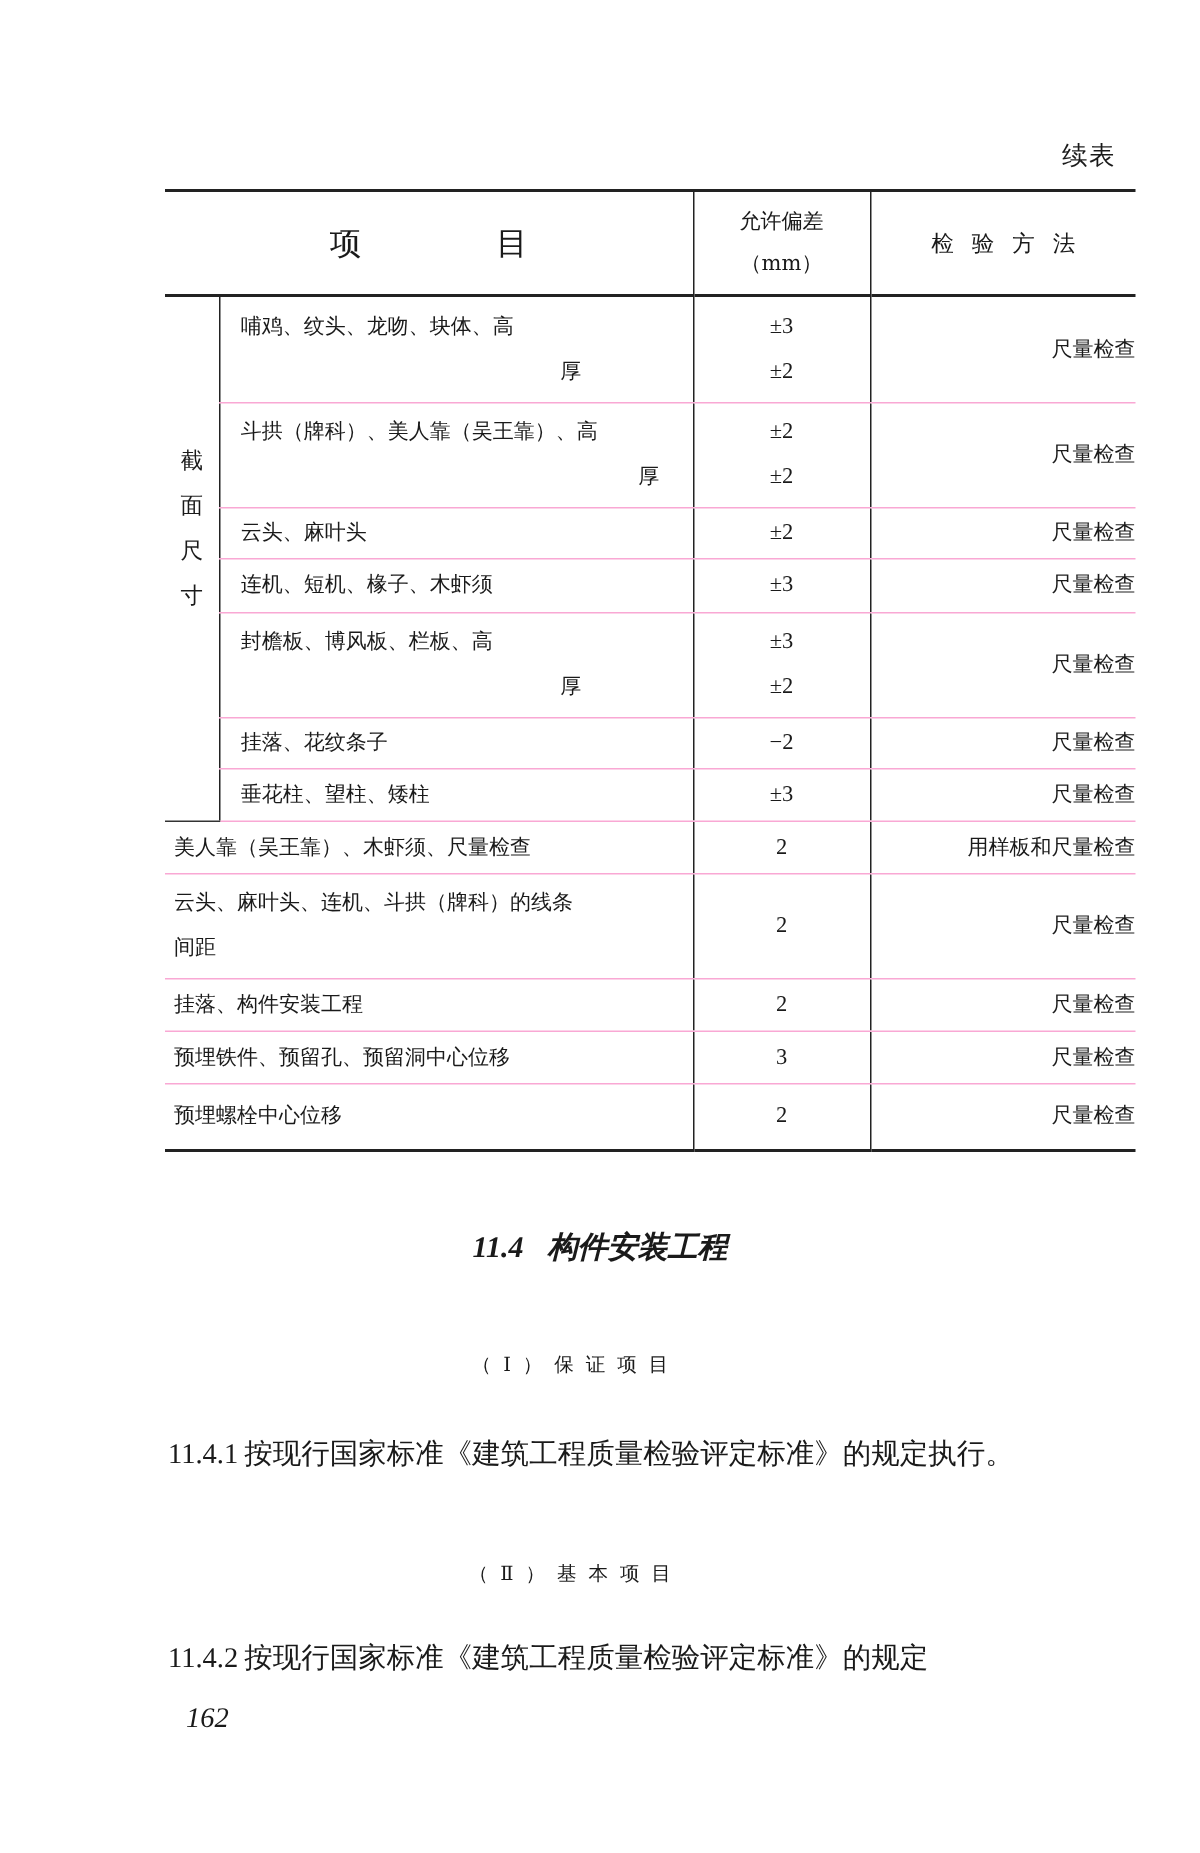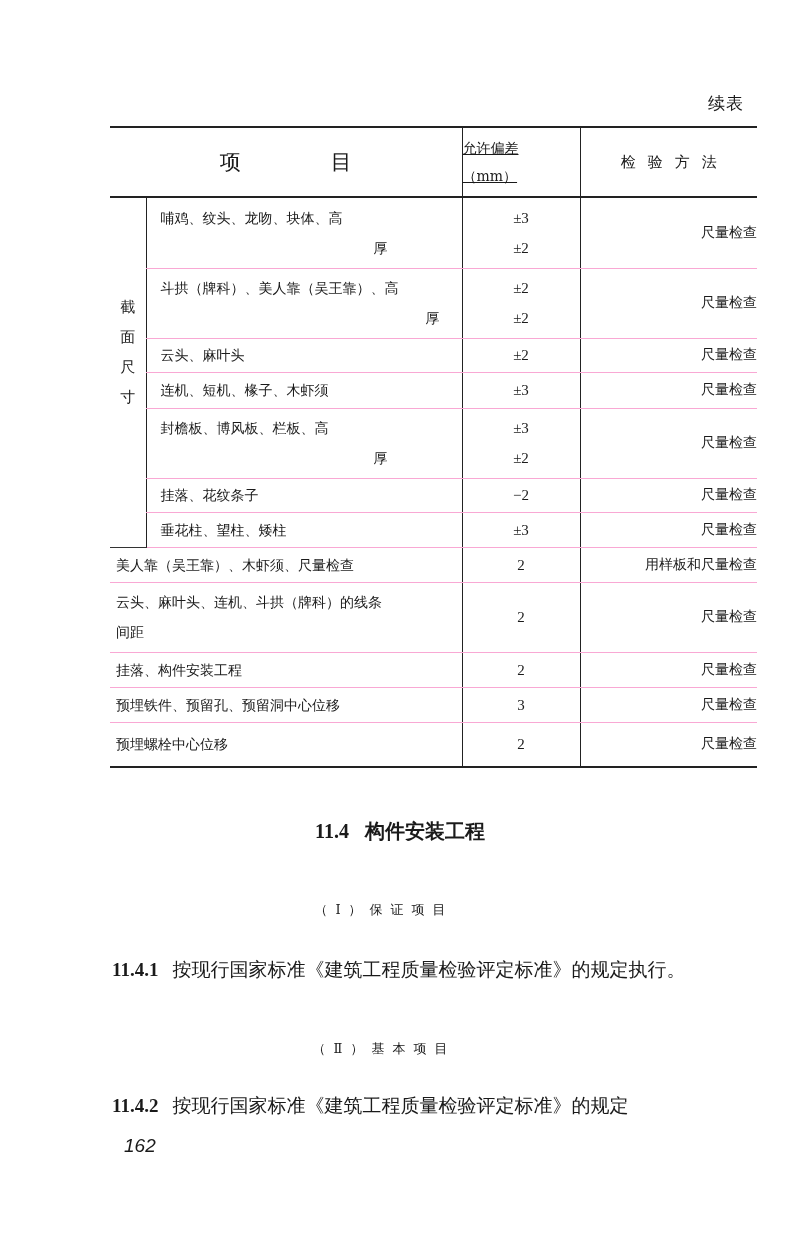--- a/index.html
+++ b/index.html
@@ -27,28 +27,28 @@
   .item { padding-left:14px !important; line-height:30px; }
   .item-full { padding-left:6px !important; line-height:30px; }
   .item .l2, .item-full .l2 { display:block; }
   .item .r2 { display:block; text-align:right; padding-right:22px; }
   .tol { text-align:center; line-height:30px; font-family:"Liberation Serif",serif; font-size:15px; }
   .tol span { display:block; }
   .meth { padding-left:14px !important;text-align:right; }
   .tbl tbody tr:last-child td { border-bottom:2px solid #222; }
   .h-item { text-align:center; font-size:21px; word-spacing:0; }
   .h-item .sp { display:inline-block; width:90px; }
-  .h-tol { text-align:left; font-size:14px; line-height:28px;text-decoration:underline; }
+  .h-tol { text-align:center; font-size:14px; line-height:28px; }
   .h-meth { text-align:center; font-size:15px; letter-spacing:12px; padding-left:12px !important;margin-left:26px; }
-  .sec-title { left:0; width:800px; top:818px; text-align:center; font-size:20px; font-weight:bold; }
+  .sec-title { left:0; width:800px; top:818px; text-align:center; font-size:20px; font-weight:bold;font-style:italic; }
   .sec-title .num { font-family:"Liberation Serif",serif; margin-right:16px; }
   .sub { left:0; width:768px; text-align:center; font-size:13px; letter-spacing:8px; }
   .para { left:112px; width:650px; font-size:19px; line-height:34px; }
-  .para .num { font-family:"Liberation Serif",serif; font-weight:bold; margin-right:14px;text-align:center; }
-  .page-num { left:124px; top:1135px; font-size:19px; font-style:italic; font-family:Liberation Sans, sans-serif; }
+  .para .num { font-family:"Liberation Serif",serif; font-weight:normal; margin-right:4px;text-align:center; }
+  .page-num { left:124px; top:1135px; font-size:19px; font-style:italic; font-family:Liberation Serif, serif; }
 </style>
 </head>
 <body>
 
 <div class="abs cont-label">续表</div>
 
 <table class="tbl">
   <colgroup>
     <col class="col-group">
       <col class="col-item">

